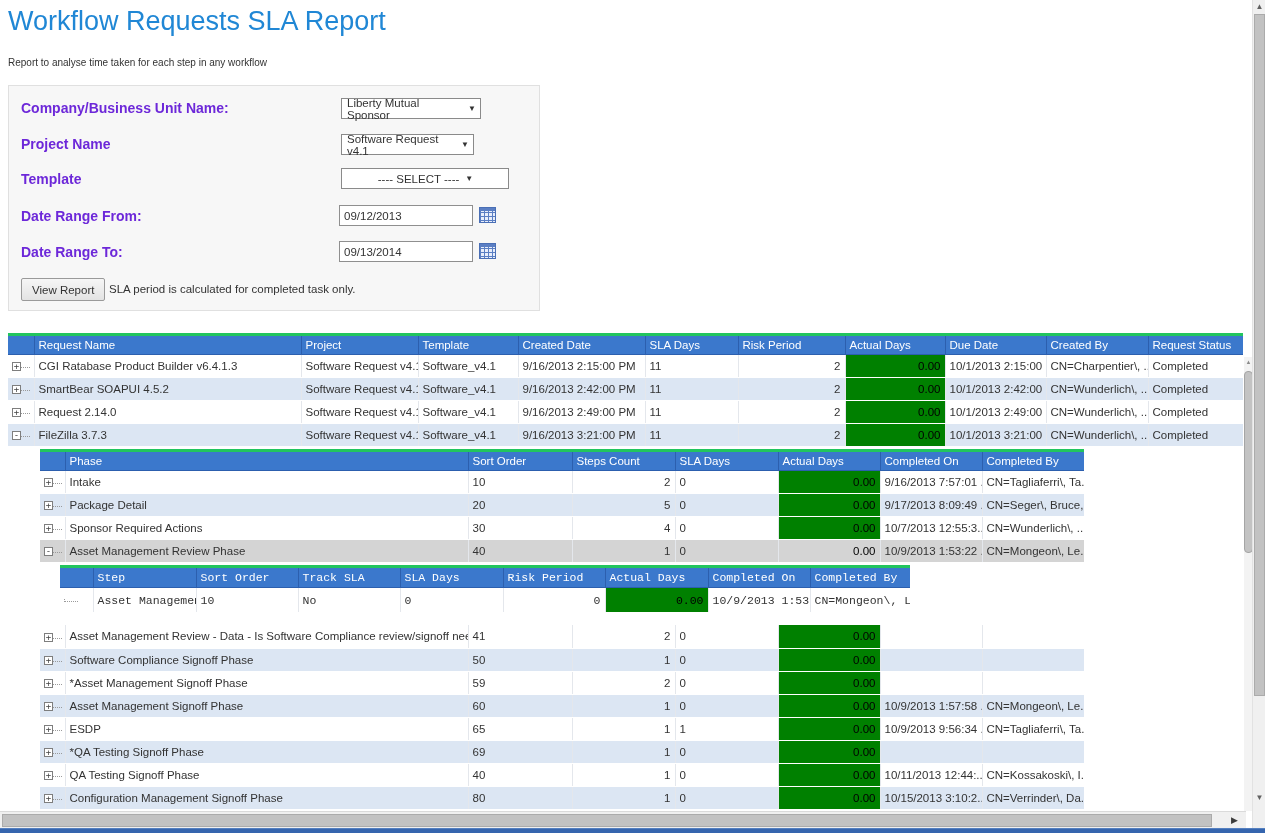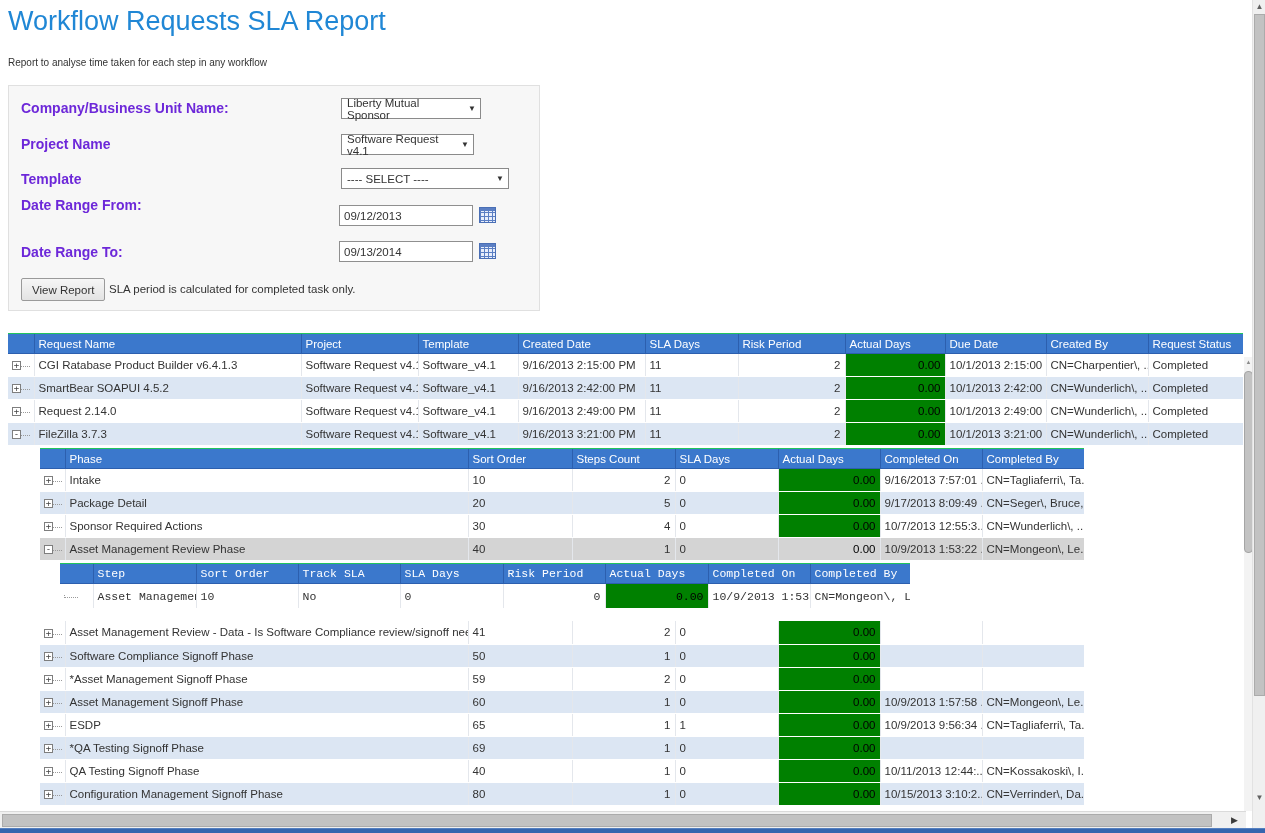--- a/index.html
+++ b/index.html
@@ -9,21 +9,21 @@
 
   
   #page-title { left:8px; top:6px; font-size:27px; color:#2087d5; font-weight:400; }
   #page-subtitle { left:8px; top:57px; font-size:10px; color:#333; }
 
   
   #filter-panel { left:8px; top:85px; width:532px; height:226px; background:#f7f7f7; border:1px solid #e0e0e0; }
   .f-label { position:absolute; left:12px; font-size:14px; font-weight:bold; color:#6d28d9; }
   .f-ctl   { position:absolute; left:332px; }
   .fake-select { height:21px; background:#fff; border:1px solid #8a8a8a; display:flex; align-items:center;
-                 justify-content:space-between; padding:0 4px 0 5px; font-size:11.5px; color:#333; cursor:default; }
+                 justify-content:center; padding:0 4px 0 5px; font-size:11.5px; color:#333; cursor:default; }
   .sel-arrow { font-size:8px; color:#333; margin-left:6px; }
   .date-input { width:134px; height:21px; border:1px solid #8f8f8f; font-size:11.5px; color:#333; padding:0 4px;
                 font-family:"Liberation Sans",sans-serif; }
   .cal-icon { position:absolute; width:17px; height:16px; background-color:#e8eefb;
               border:1px solid #4a6fb5; cursor:pointer;
               background-image:
                 linear-gradient(#5b7fc4 0 3px, rgba(0,0,0,0) 3px),
                 repeating-linear-gradient(to right, #5b7fc4 0 1px, rgba(0,0,0,0) 1px 4px),
                 repeating-linear-gradient(to bottom, #5b7fc4 0 1px, rgba(0,0,0,0) 1px 4px); }
   #view-report-btn { position:absolute; left:12px; top:192px; height:23px; padding:0 10px; font-size:11.5px; color:#333;
@@ -31,21 +31,21 @@
                      font-family:"Liberation Sans",sans-serif; }
   #sla-note { position:absolute; left:100px; top:197px; font-size:11.5px; color:#333; }
 
   
   #grid { left:8px; top:333px; width:1237px; }
   table.tbl { border-collapse:collapse; table-layout:fixed; }
   table.main  { width:1235px; }
   table.phase { width:1044px; margin-left:32px; margin-top:2px; }
   table.step  { width:850px;  margin-left:52px; margin-top:2px; margin-bottom:12px;font-family:Liberation Mono, monospace; }
   .hcell { background:#3b78cc; color:#fff; font-weight:normal; text-align:left; font-size:11.5px;
-           padding:3px 4px; height:20px; border-left:1px solid #2c5fae; border-top:1px solid #22c55e;
+           padding:3px 4px; height:20px; border-left:1px solid #2c5fae; border-top:3px solid #22c55e;
            border-bottom:1px solid #2c5fae; white-space:nowrap; overflow:hidden; cursor:pointer; }
   th.hcell:first-child { border-left:none; }
   .tbl td { height:23px; padding:0 4px; font-size:11.5px; color:#333; white-space:nowrap; overflow:hidden;
             border-left:1px solid #e4e7ec; border-bottom:1px solid #fff; background:#fff; }
   table.step td { height:25px; }
   .tbl td:first-child { border-left:none; }
   tr.alt td { background:#dce6f3; }
   tr.sel td { background:#d4d4d4; }
   td.num { text-align:right; }
   td.slacell { background:#008000 !important; color:#000; }
@@ -91,21 +91,21 @@
     <span>Software Request v4.1</span>
     <span class="sel-arrow">▼</span>
   </div>
 
   <div class="f-label" style="top:85px">Template</div>
   <div class="f-ctl fake-select" style="top:82px;width:168px">
     <span>---- SELECT ----</span>
     <span class="sel-arrow">▼</span>
   </div>
 
-  <div class="f-label" style="top:111px">Date Range From:</div>
+  <div class="f-label" style="top:122px">Date Range From:</div>
   <input class="f-ctl date-input" style="top: 119px; left: 330px;" value="09/12/2013">
   <div class="cal-icon" style="left:470px;top:121px"></div>
 
   <div class="f-label" style="top:158px">Date Range To:</div>
   <input class="f-ctl date-input" style="top: 155px; left: 330px;" value="09/13/2014">
   <div class="cal-icon" style="left:470px;top:157px"></div>
 
   <button id="view-report-btn">View Report</button>
   <div id="sla-note">SLA period is calculated for completed task only.</div>
 </div>

